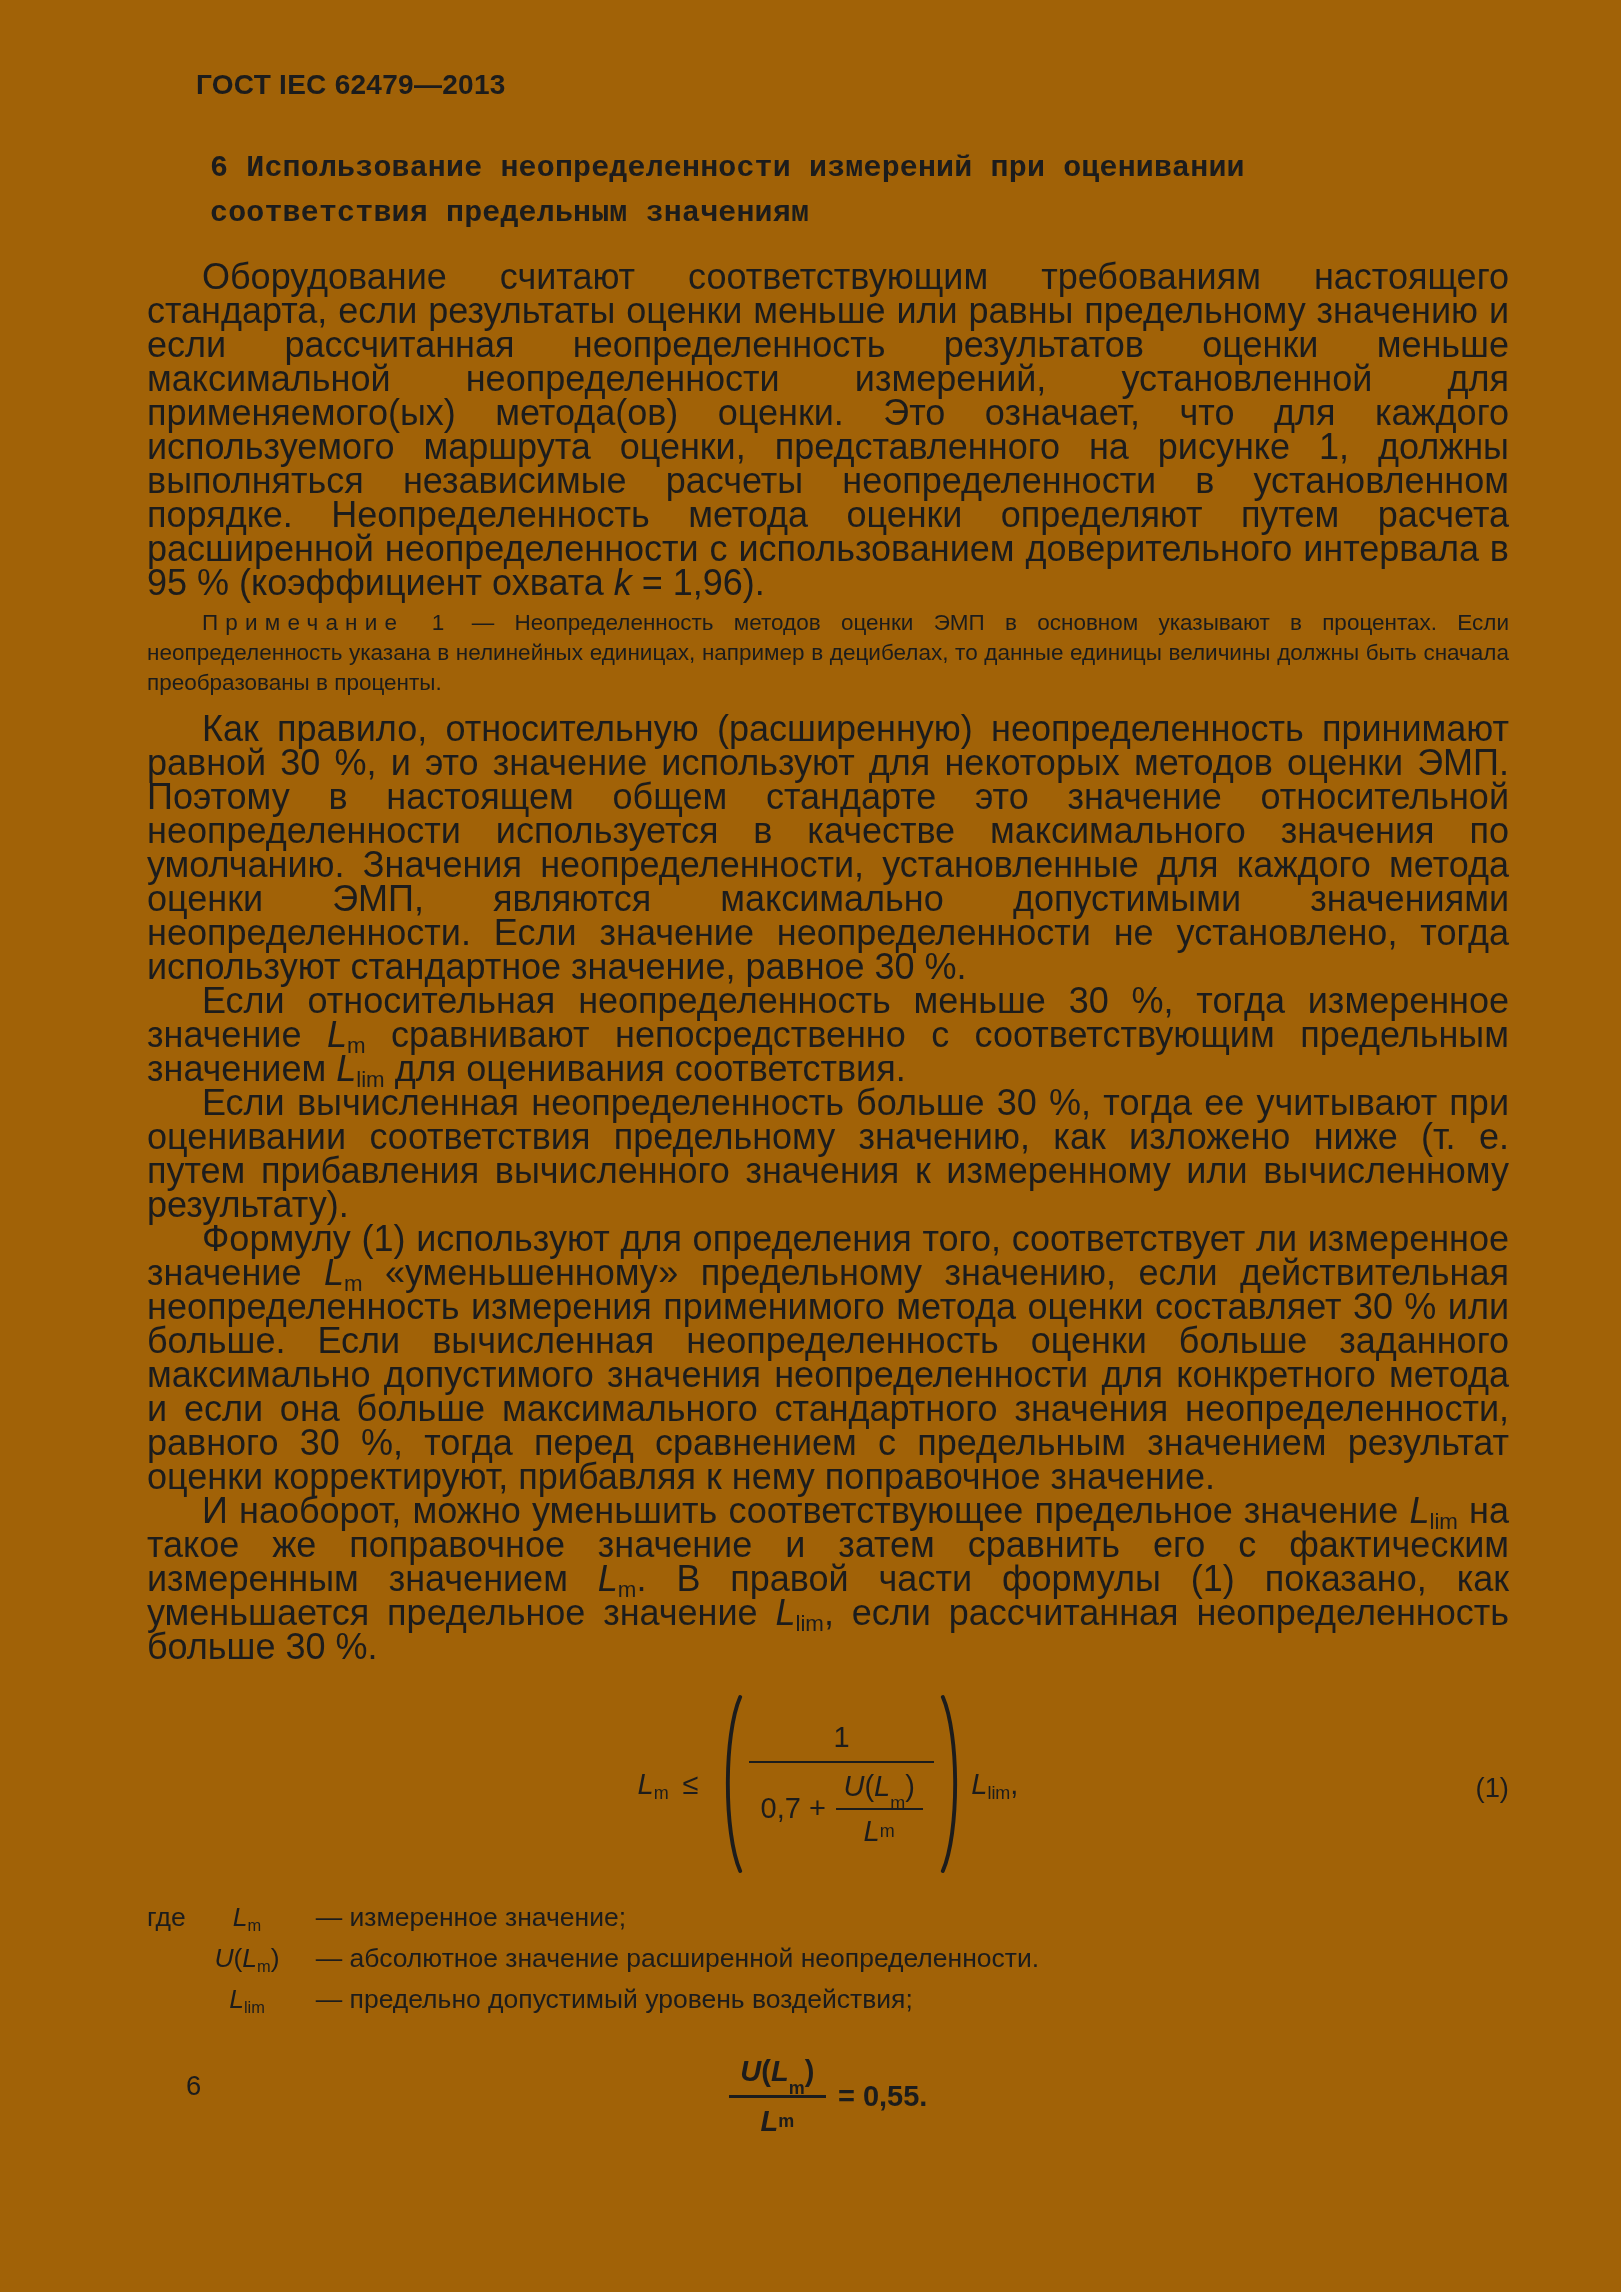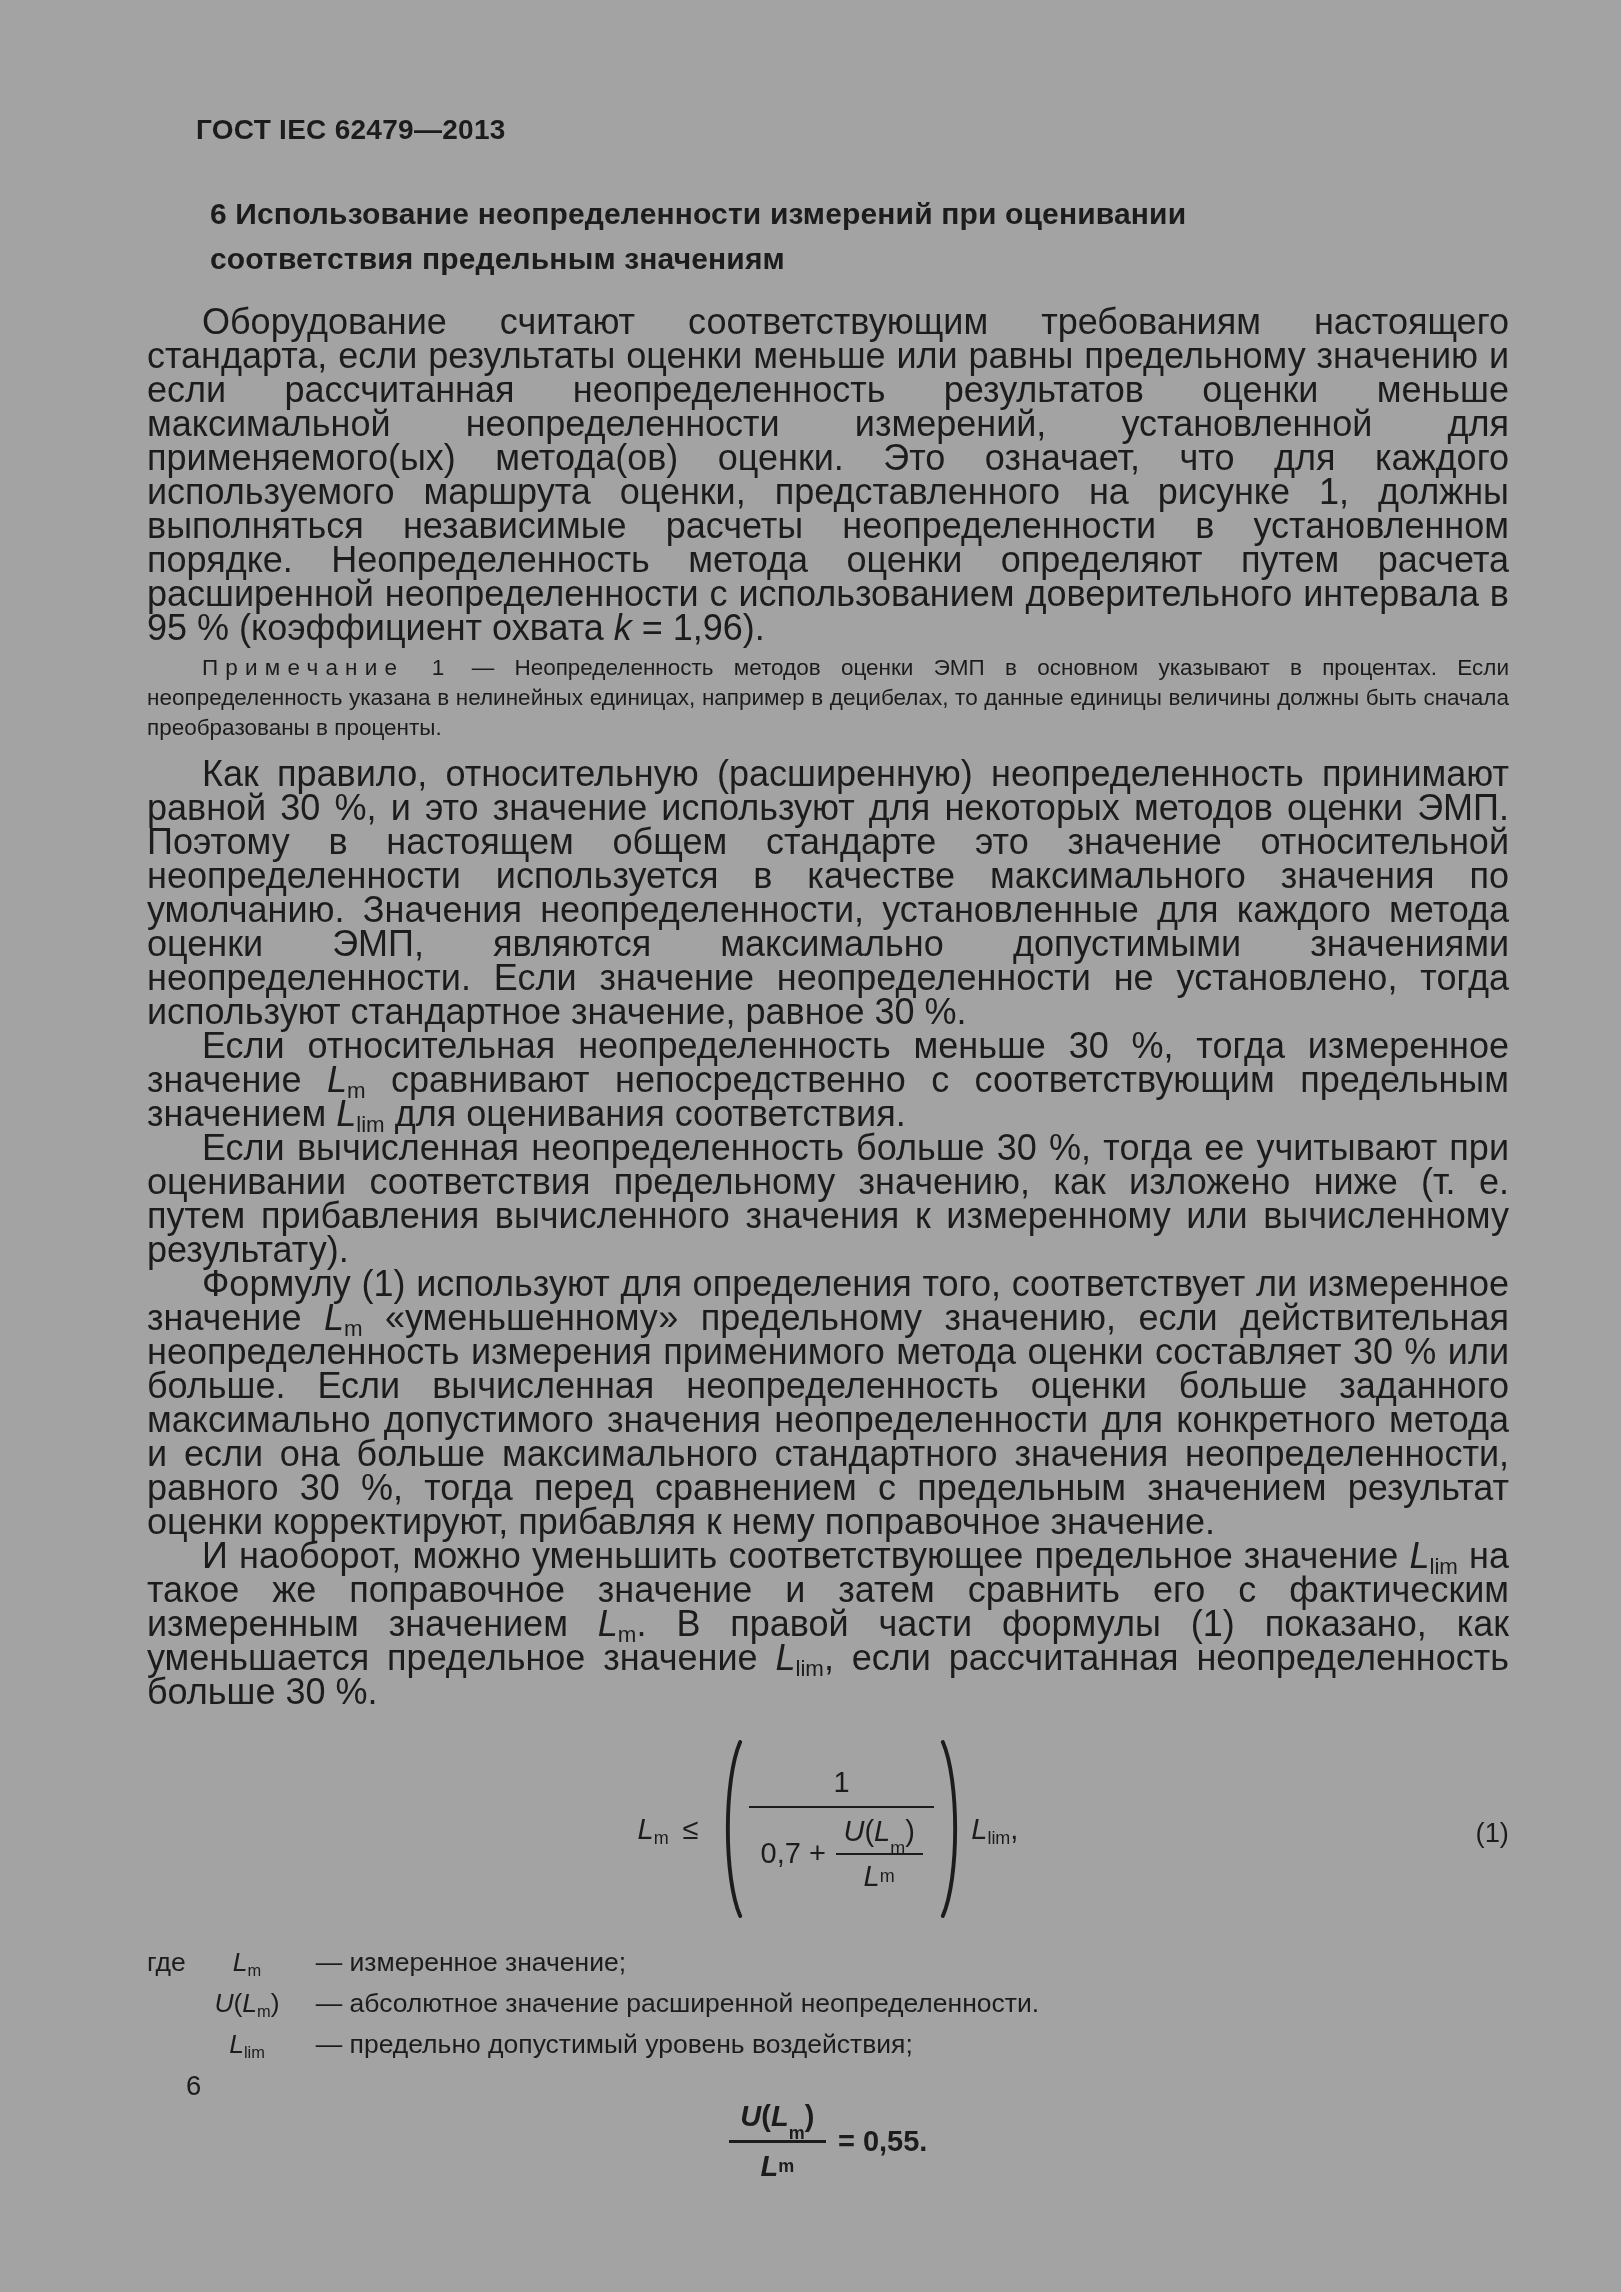--- a/index.html
+++ b/index.html
@@ -5,40 +5,41 @@
   html, body {
     margin: 0;
     padding: 0;
     background: #e8e8e8;
   }
   .page {
     position: relative;
     width: 1621px;
     height: 2293px;
     margin: 0 auto;
-    background: #a3a3a3;
+    background: #a16207;
     color: #1c1c1c;
     font-family: "Liberation Sans", "DejaVu Sans", sans-serif;
     box-sizing: border-box;
-    padding: 114px 112px 0 147px;
+    padding: 69px 112px 0 147px;
     overflow: hidden;
     hyphens: auto;
   }
   .running-header {
     font-size: 28px;
     font-weight: bold;
     margin: 0 0 0 49px;
     letter-spacing: 0.01em;
   }
   .section-heading {
     margin: 45px 0 0 63px;
     font-size: 30px;
     line-height: 45px;
     font-weight: bold;
     letter-spacing: 0.005em;
+    font-family: Liberation Mono, monospace;
   }
   .section-heading .h-line { display: block; }
   .body-para {
     font-size: 36px;
     line-height: 34px;
     text-align: justify;
     text-indent: 55px;
     margin: 0;
   }
   .first-para { margin-top: 23.5px; }

